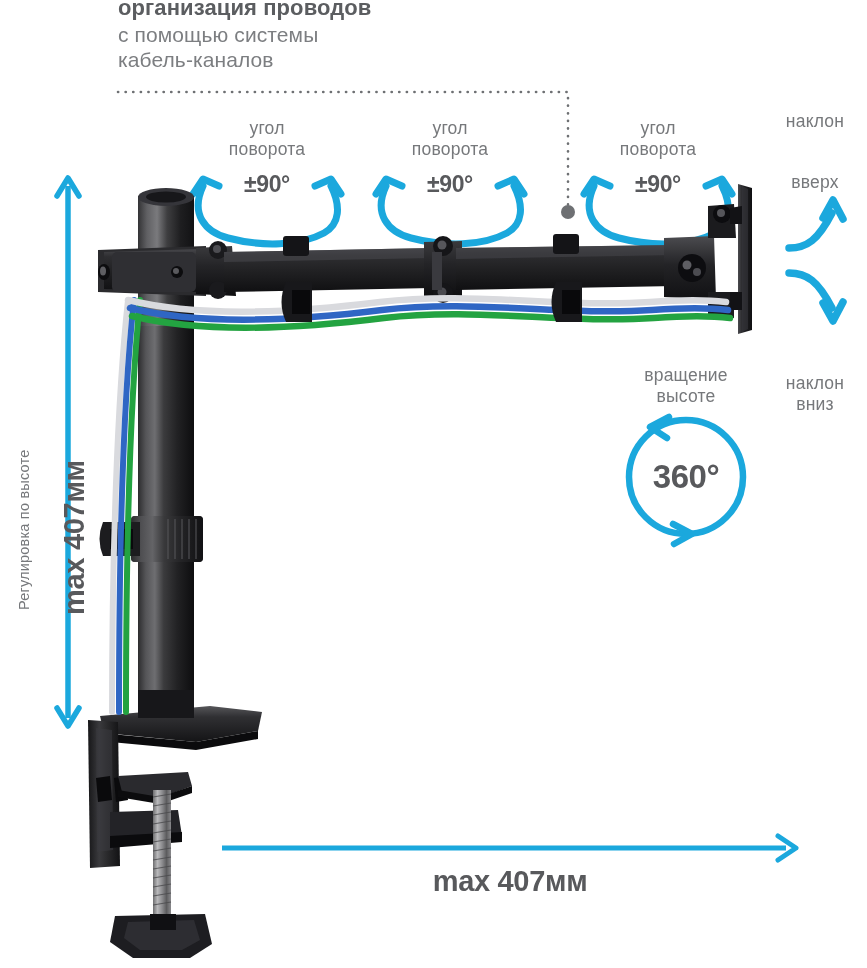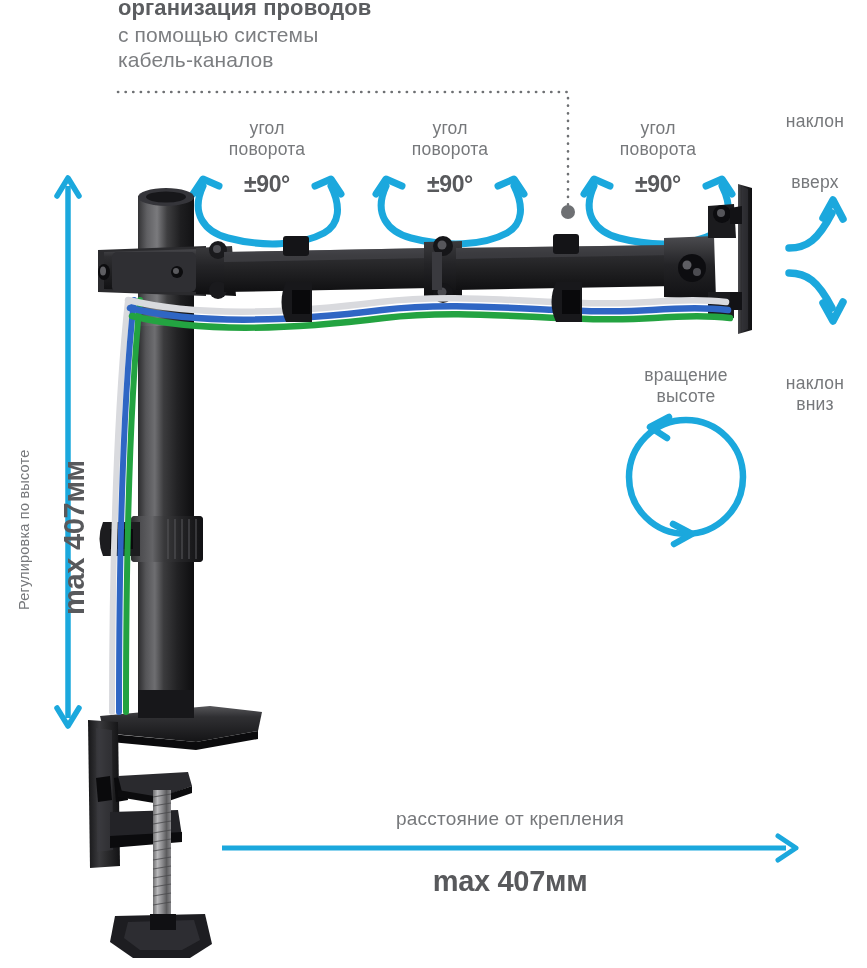--- a/index.html
+++ b/index.html
@@ -368,20 +368,20 @@
   <div class="lbl val center" style="left:578px; top:172px; width:160px;">±90°</div>
 
   <div class="lbl cap center" style="left:763px; top:112px; width:104px;">наклон</div>
   <div class="lbl cap center" style="left:763px; top:133px; width:104px;margin-top:40px;">вверх</div>
 
   <div class="lbl cap center" style="left:763px; top:374px; width:104px;">наклон</div>
   <div class="lbl cap center" style="left:763px; top:395px; width:104px;">вниз</div>
 
   <div class="lbl cap center" style="left:606px; top:366px; width:160px;">вращение</div>
   <div class="lbl cap center" style="left:606px; top:387px; width:160px;">высоте</div>
+  <div class="lbl val-360 center" style="left:606px; top:459px; width:160px;">360°</div>
 
   <div class="rot rot-small" style="left:16px; top:610px;">Регулировка по высоте</div>
   <div class="rot rot-big" style="left:58px; top:615px;">max 407мм</div>
 
-  <div class="lbl cap center" style="left:300px; top:808px; width:420px; font-size:19px;">расстояние от крепления</div>
   <div class="lbl val-dim center" style="left:300px; top:865px; width:420px;">max 407мм</div>
 
 </div>
 
 </body></html>

